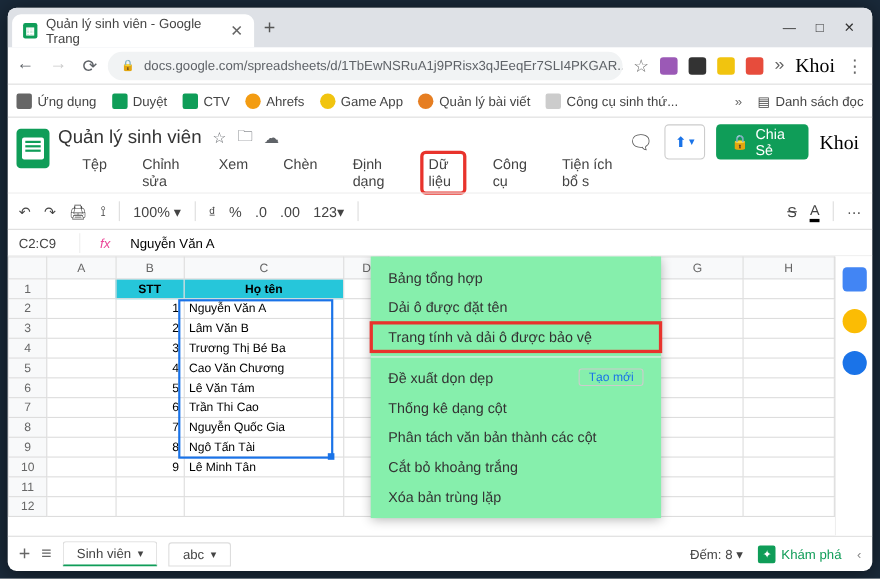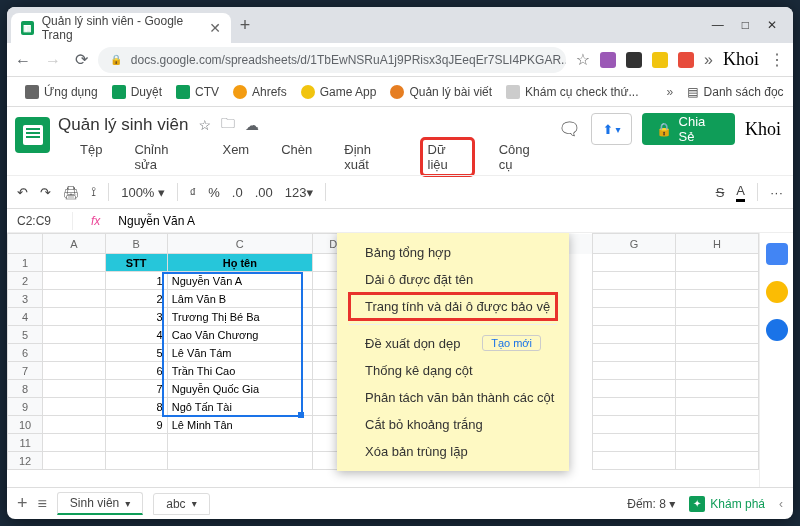--- a/index.html
+++ b/index.html
@@ -14,21 +14,21 @@
   .newtab { width: 28px; text-align:center; font-size: 18px; color:#555; }
   .winctrls { margin-left: auto; display:flex; gap: 18px; padding-right: 12px; color:#333; font-size: 12px; }
 
   .addrbar { height: 34px; display:flex; align-items:center; padding: 0 8px; gap: 10px; border-bottom: 1px solid #ddd; }
   .addrbar .nav { display:flex; gap: 14px; font-size: 16px; color:#5f6368; }
   .url { flex: 1; height: 26px; background: #f1f3f4; border-radius: 13px; display:flex; align-items:center; padding: 0 12px; font-size: 12px; color:#5f6368; gap:8px; overflow:hidden; white-space:nowrap; }
   .url .lock { font-size:10px; }
   .exticons { display:flex; gap:10px; align-items:center; }
   .ext { width:16px; height:16px; border-radius:3px; }
 
-  .bmbar { height: 30px; display:flex; align-items:center; padding: 0 18px; gap: 14px; border-bottom: 1px solid #ddd; font-size: 12px; color:#444; }
+  .bmbar { height: 30px; display:flex; align-items:center; padding: 0 8px; gap: 14px; border-bottom: 1px solid #ddd; font-size: 12px; color:#444; }
   .bm { display:flex; align-items:center; gap:5px; white-space:nowrap; }
   .bm .ico { width:14px; height:14px; border-radius:2px; display:inline-block; }
 
   
   .appheader { display:flex; padding: 6px 12px 0 8px; gap: 8px; align-items:flex-start; }
   .applogo { width:36px; height:36px; background:#0f9d58; border-radius:4px; display:flex; align-items:center; justify-content:center; margin-top:4px;}
   .applogo-inner { width:20px; height:20px; background:#fff; border-radius:2px; display:flex; flex-direction:column; padding:3px; gap:2px;}
   .applogo-inner div { height:2px; background:#0f9d58; }
   .titlearea { display:flex; flex-direction:column; gap:2px; }
   .doctitle { display:flex; align-items:center; gap:10px; }
@@ -58,21 +58,21 @@
   table.sheet th { background:#f8f9fa; color:#666; font-weight:normal; border:1px solid #ddd; height:20px; text-align:center; }
   table.sheet td { border:1px solid #ddd; height:18px; padding:0 4px; }
   .rowhead { background:#f8f9fa; text-align:center; color:#666; width:34px; }
   .colA { width:60px; } .colB { width:60px; } .colC { width:140px; }
   .hdr { background:#26c6da !important; font-weight:bold; text-align:center; color:#000; }
   .numcell { text-align:right; }
   .selrange { position:absolute; border:2px solid #1a73e8; pointer-events:none; }
   .selrange::after { content:''; position:absolute; right:-3px; bottom:-3px; width:6px; height:6px; background:#1a73e8; }
 
   
-  .dropdown { position:absolute; top:0; left:330px; width:232px; background:#fef9c3; box-shadow:0 2px 10px rgba(0,0,0,0.3); padding:6px 12px; font-size:13px; color:#333; z-index:50; }
+  .dropdown { position:absolute; top:0; left:330px; width:264px; background:#86efac; box-shadow:0 2px 10px rgba(0,0,0,0.3); padding:6px 0; font-size:13px; color:#333; z-index:50; }
   .dropdown .item { padding:6px 16px; display:flex; align-items:center; justify-content:space-between; white-space:nowrap; }
   .dropdown hr { border:none; border-top:1px solid #eee; margin:4px 0; }
   .dd-highlight { outline:3px solid #e8332c; outline-offset:-2px; }
   .pillbtn { border:1px solid #ccc; border-radius:3px; padding:1px 8px; font-size:11px; color:#1a73e8; }
 
   .bottombar { height:32px; border-top:1px solid #ddd; display:flex; align-items:center; padding:0 10px; gap:10px; font-size:12px; color:#444; }
   .sheettab { background:#fff; border:1px solid #ddd; padding:3px 12px; border-radius:3px 3px 0 0; display:flex; gap:6px; align-items:center; }
   .sheettab.active { border-bottom:2px solid #0f9d58; }
   .bottombar .right { margin-left:auto; display:flex; gap:14px; align-items:center; }
   .explore { color:#0f9d58; display:flex; gap:5px; align-items:center; }
@@ -138,21 +138,21 @@
     <div class="bm">
         <span class="ico" style="background:#f1c40f;border-radius:50%"></span>
         <span>Game App</span>
       </div>
     <div class="bm">
         <span class="ico" style="background:#e67e22;border-radius:50%"></span>
         <span>Quản lý bài viết</span>
       </div>
     <div class="bm">
         <span class="ico" style="background:#ccc"></span>
-        <span>Khám cụ check thứ...</span>
+        <span>Công cụ sinh thứ...</span>
       </div>
     <span style="flex:1"></span>
     <span style="color:#666">»</span>
     <div class="bm">
         <span>▤</span>
         <span>Danh sách đọc</span>
       </div>
   </div>
 
   <div class="appheader">
@@ -168,23 +168,24 @@
         <span class="name">Quản lý sinh viên</span>
         <span class="ico">☆</span>
         <span class="ico">🗀</span>
         <span class="ico">☁</span>
       </div>
       <div class="menubar">
         <span>Tệp</span>
         <span>Chỉnh sửa</span>
         <span>Xem</span>
         <span>Chèn</span>
-        <span>Định xuất</span>
+        <span>Định dạng</span>
         <span class="menu-highlight">Dữ liệu</span>
         <span>Công cụ</span>
+        <span>Tiện ích bổ s</span>
       </div>
     </div>
     <div class="headright">
       <span style="font-size:18px;color:#555">🗨</span>
       <div class="presentbtn">
           <span>⬆</span>
           <span style="font-size:10px">▾</span>
         </div>
       <div class="sharebtn">
         <span>🔒</span>

